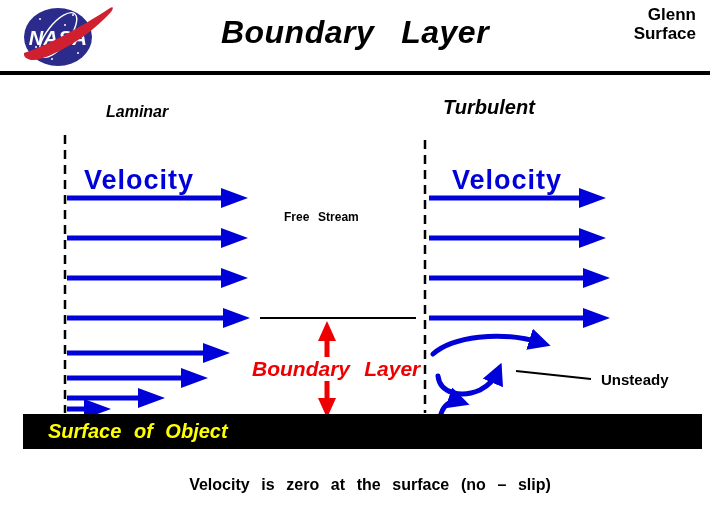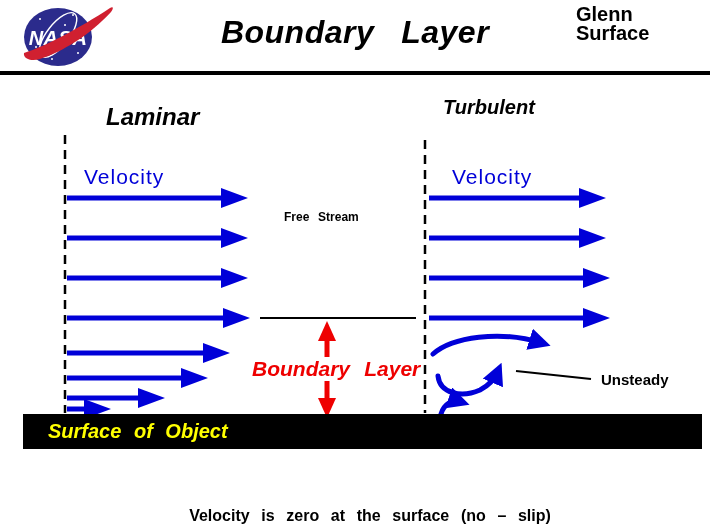--- a/index.html
+++ b/index.html
@@ -13,51 +13,51 @@
   .abs{position:absolute;}
   
   .title{
     left:0;right:0;top:14px;
     text-align:center;
     font-size:32px;font-weight:bold;font-style:italic;
     color:#000;word-spacing:0.55em;letter-spacing:0.5px;
   }
   .org{
     right:14px;top:5px;width:120px;
-    text-align:left;
-    font-size:20px;font-weight:bold;color:#000;line-height:19px;
+    text-align:right;
+    font-size:17px;font-weight:bold;color:#000;line-height:19px;
   }
   .header-rule{
     left:0;right:0;top:71px;height:4px;background:#000;
   }
   
-  .lam-label{left:106px;top:103px;font-size:24px;font-weight:bold;font-style:italic;color:#000;}
+  .lam-label{left:106px;top:103px;font-size:16px;font-weight:bold;font-style:italic;color:#000;}
   .turb-label{left:443px;top:96px;font-size:20px;font-weight:bold;font-style:italic;color:#000;}
-  .vel{font-size:21px;font-weight:normal;letter-spacing:1px;}
+  .vel{font-size:27px;font-weight:bold;letter-spacing:1px;}
   .vel-left{left:84px;top:165px;}
   .vel-right{left:452px;top:165px;}
   .free-stream{left:284px;top:210px;font-size:12px;font-weight:bold;color:#000;word-spacing:0.45em;}
   .bl-label{left:252px;top:357px;font-size:21px;font-weight:bold;font-style:italic;word-spacing:0.4em;}
   .unsteady{left:601px;top:371px;font-size:15px;font-weight:bold;color:#000;}
   
   .surface-bar{
     left:23px;top:414px;width:679px;height:35px;
     background:#000;
     display:flex;align-items:center;
   }
   .surface-text{
     padding-left:25px;
     font-size:20px;font-weight:bold;font-style:italic;
     word-spacing:0.35em;
   }
   
   .caption{
     left:30px;right:0;top:476px;
     text-align:center;
-    font-size:16px;font-weight:bold;color:#000;word-spacing:0.45em;margin-top:31px;
+    font-size:16px;font-weight:bold;color:#000;word-spacing:0.45em;
   }
   svg{display:block;}
 </style>
 </head>
 <body>
 
 <div class="page">
 
   <svg class="abs" style="left:18px;top:3px;" width="96" height="68" viewBox="0 0 96 68">
     <ellipse cx="40" cy="34" rx="34" ry="29" fill="#2b2b8c"></ellipse>

